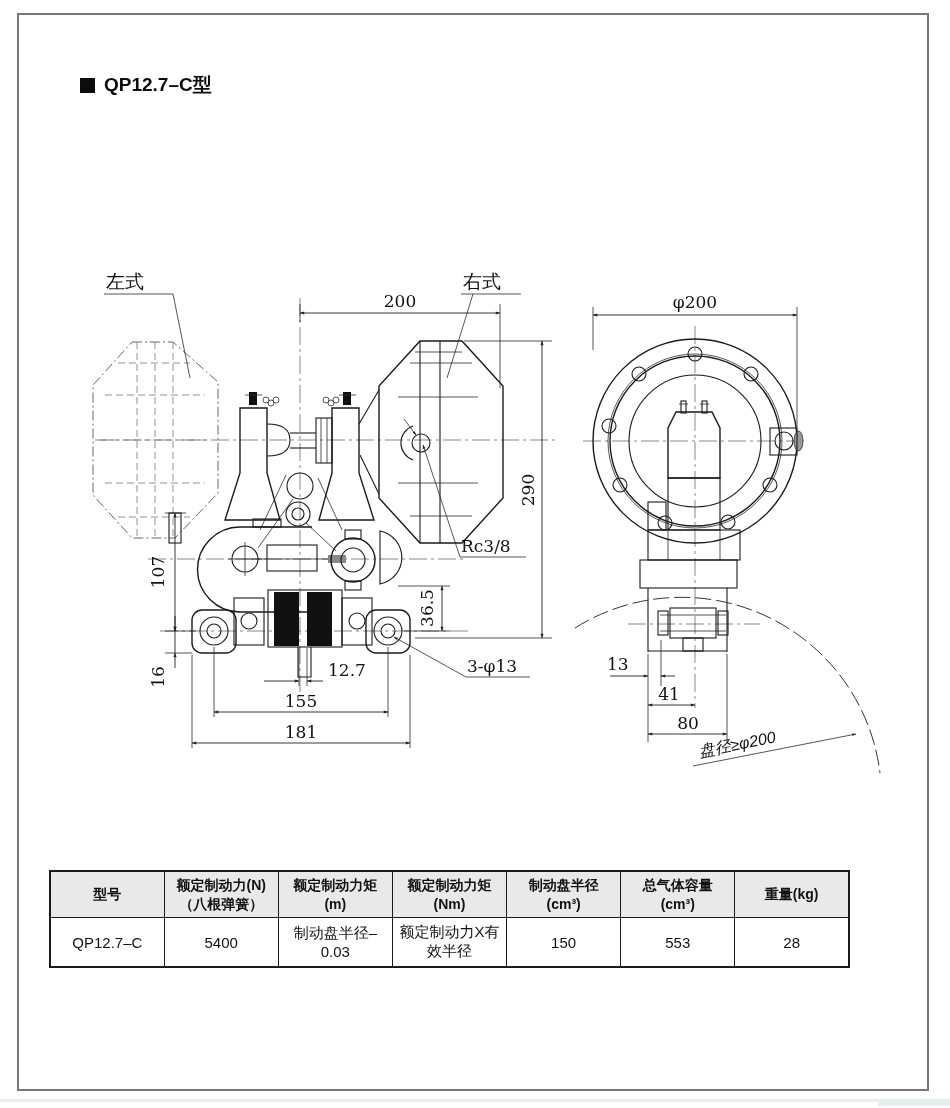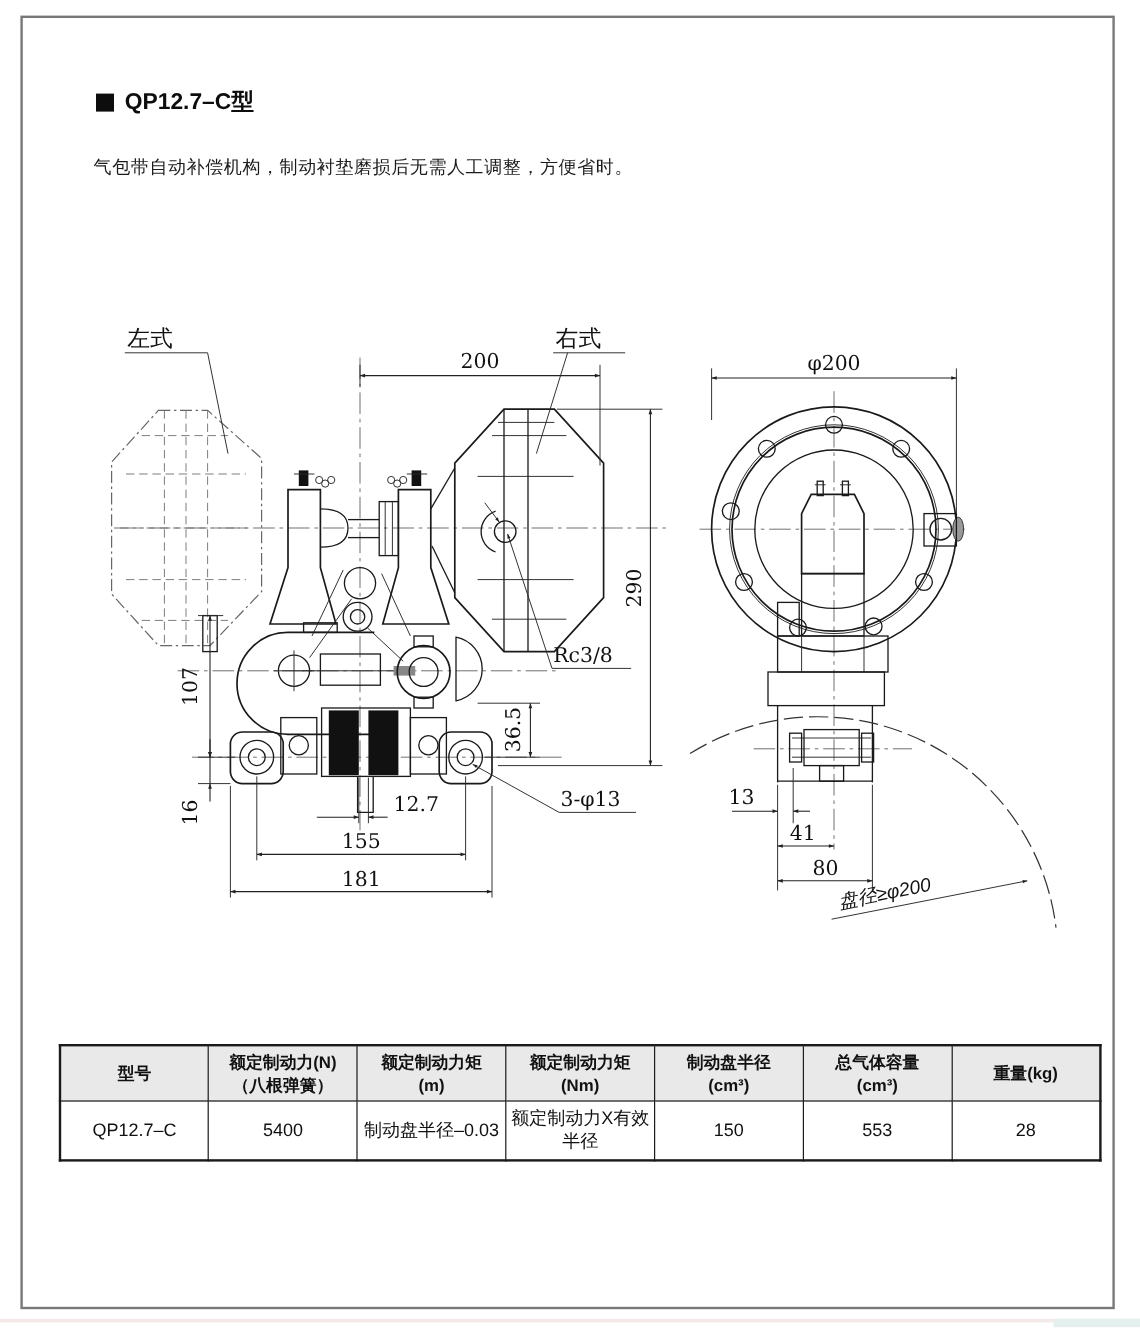--- a/index.html
+++ b/index.html
@@ -17,40 +17,39 @@
   text.cjk{font-family:"Liberation Sans",sans-serif;font-size:19px;}
   text.cjknote{font-family:"Liberation Sans",sans-serif;font-size:16px;font-style:italic;}
   .obj{fill:none;stroke:#1a1a1a;stroke-width:1.4px;}
   .obj2{fill:none;stroke:#1a1a1a;stroke-width:1.1px;}
   .thin{fill:none;stroke:#2a2a2a;stroke-width:0.8px;}
   .cl{fill:none;stroke:#555;stroke-width:0.7px;stroke-dasharray:18 4 3 4;}
   .ghost{fill:none;stroke:#666;stroke-width:1px;stroke-dasharray:10 3 2 3;}
   .ghostthin{fill:none;stroke:#777;stroke-width:0.8px;stroke-dasharray:7 4;}
   .dim{fill:none;stroke:#222;stroke-width:0.9px;}
   .ghostarc{fill:none;stroke:#333;stroke-width:1px;stroke-dasharray:16 5;}
-  table.spec{position:absolute;left:49px;top:870px;width:869px;border-collapse:collapse;
+  table.spec{position:absolute;left:49px;top:870px;width:801px;border-collapse:collapse;
              table-layout:fixed;border:2px solid #1a1a1a;}
   .spec th,.spec td{border:1px solid #1a1a1a;text-align:center;vertical-align:middle;padding:2px 3px;}
   .spec th{background:#e9e9e9;font-weight:bold;font-size:14px;line-height:1.3;white-space:pre-line;height:41px;}
   .spec td{font-size:15px;height:44px;}
   .bottom-bar{position:absolute;left:0;top:1099px;width:950px;height:3px;background:#f3e9e9;}
   .bottom-bar-right{position:absolute;left:878px;top:1099px;width:72px;height:7px;background:#e4f0ed;}
 </style>
 </head>
 <body>
 
 <div class="page">
   <div class="page-border"></div>
 
   <div class="title">
     <span class="sq"></span>
     <span>QP12.7–C型</span>
   </div>
 
-  <div class="desc">气包带自动补偿机构，制动衬垫磨损后无需人工调整，方便省时。</div>
 
   <svg class="draw" width="950" height="1108" viewBox="0 0 950 1108">
     <defs>
       <pattern id="hatch" width="6" height="6" patternUnits="userSpaceOnUse" patternTransform="rotate(45)">
         <line x1="0" y1="0" x2="0" y2="6" stroke="#333" stroke-width="1"></line>
       </pattern>
       <marker id="arr" viewBox="0 0 10 10" refX="9.5" refY="5" markerWidth="12" markerHeight="5" orient="auto-start-reverse">
         <path d="M0,1.6 L10,5 L0,8.4 Z" fill="#222"></path>
       </marker>
     </defs>

